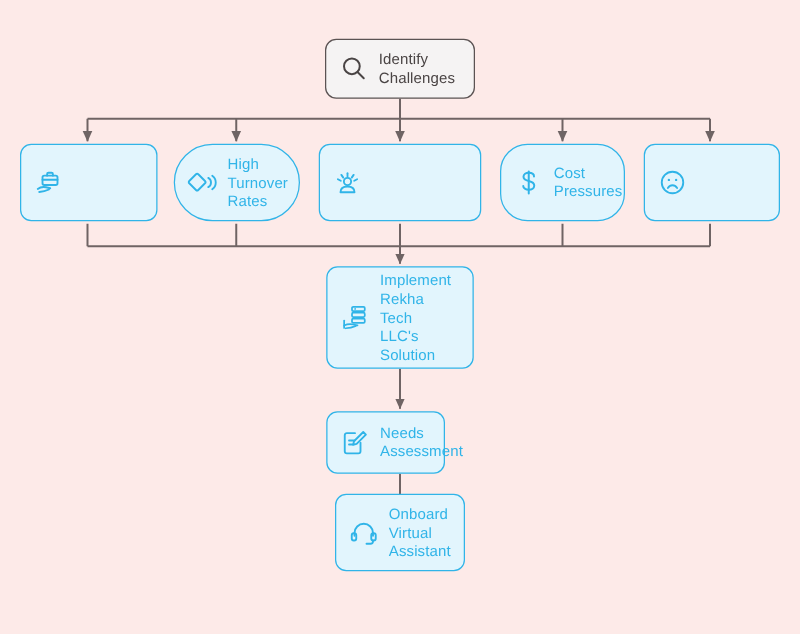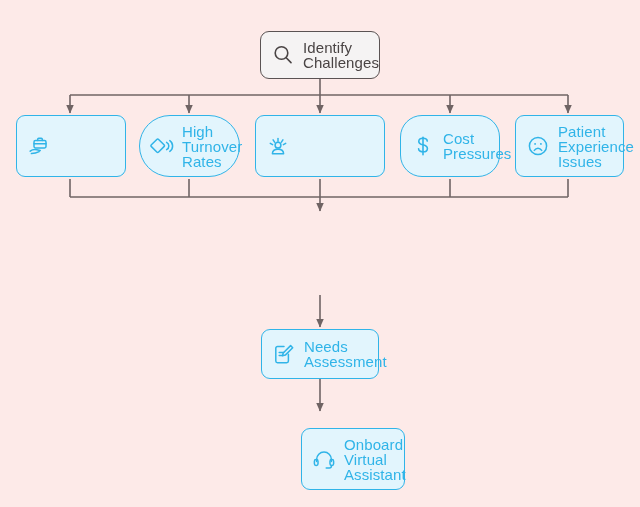--- a/index.html
+++ b/index.html
@@ -39,21 +39,21 @@
   }
   .node-blue {
     background: #e2f5fd;
     border: 1.6px solid #30b4e8;
   }
   .node-grey {
     background: #f5f3f3;
     border: 1.6px solid #5b5353;
   }
   .node-label {
-    font-size: 15px;
+    font-size: 12px;
     line-height: 15px;
     letter-spacing: 0.1px;
     white-space: pre-line;
   }
   .node-blue .node-label { color: #30b4e8; }
   .node-grey .node-label { color: #4a4444; }
   .node-icon {
     flex: 0 0 auto;
     width: 24px;
     height: 24px;
@@ -163,41 +163,55 @@
 
   <div class="node node-blue" style="left:515px; top:115px; width:109px; height:62px;">
     <span class="node-icon">
       <svg width="24" height="24" viewBox="0 0 24 24" fill="none" stroke="#30b4e8" stroke-width="1.5" stroke-linecap="round" stroke-linejoin="round">
         <circle cx="12" cy="12" r="8.6"></circle>
         <circle cx="9.1" cy="9.9" r="0.95" fill="#30b4e8" stroke="none"></circle>
         <circle cx="14.9" cy="9.9" r="0.95" fill="#30b4e8" stroke="none"></circle>
         <path d="M8.3 16.4 c1-1.5 2.3-2.2 3.7-2.2 1.4 0 2.7 0.7 3.7 2.2"></path>
       </svg>
     </span>
-    <span class="node-label">Patient
-Experience
-Issues</span>
-  </div>
-
-
-  <div class="node node-blue" style="left:261px; top:329px; width:118px; height:50px;">
+  </div>
+
+  <div class="node node-blue" style="left:261px; top:213px; width:118px; height:82px;">
+    <span class="node-icon">
+      <svg width="24" height="24" viewBox="0 0 24 24" fill="none" stroke="#30b4e8" stroke-width="1.4" stroke-linecap="round" stroke-linejoin="round">
+        <rect x="9.6" y="3.4" width="10.2" height="3.5" rx="1"></rect>
+        <rect x="9.6" y="8.1" width="10.2" height="3.5" rx="1"></rect>
+        <rect x="9.6" y="12.8" width="10.2" height="3.5" rx="1"></rect>
+        <line x1="12.1" y1="5.15" x2="12.1" y2="5.15"></line>
+        <path d="M3.3 14.4 v5.9"></path>
+        <path d="M3.3 18.4 c2.3-1.1 4.9-1.3 7.4-0.8 l3.3 0.7"></path>
+        <path d="M4.6 20.6 c2.7-0.1 5.6-0.8 8.1-1.9"></path>
+      </svg>
+    </span>
+    <span class="node-label">Implement
+Rekha Tech
+LLC's
+Solution</span>
+  </div>
+
+  <div class="node node-blue" style="left:261px; top:329px; width:95px; height:50px;">
     <span class="node-icon">
       <svg width="24" height="24" viewBox="0 0 24 24" fill="none" stroke="#30b4e8" stroke-width="1.5" stroke-linecap="round" stroke-linejoin="round">
         <path d="M16.4 12.2 V19 a1.7 1.7 0 0 1-1.7 1.7 H5.5 A1.7 1.7 0 0 1 3.8 19 V6.2
                  a1.7 1.7 0 0 1 1.7-1.7 H12"></path>
         <path d="M7.2 10.4 h4.4"></path>
         <path d="M7.2 13.6 h3"></path>
         <path d="M18.6 3.6 l2.1 2.1 -7.4 7.4 -2.8 0.7 0.7-2.8 z"></path>
       </svg>
     </span>
     <span class="node-label">Needs
 Assessment</span>
   </div>
 
-  <div class="node node-blue" style="left:268px; top:428px; width:104px; height:62px;margin-left:33px;">
+  <div class="node node-blue" style="left:268px; top:395px; width:104px; height:62px;">
     <span class="node-icon">
       <svg width="24" height="24" viewBox="0 0 24 24" fill="none" stroke="#30b4e8" stroke-width="1.5" stroke-linecap="round" stroke-linejoin="round">
         <path d="M4.6 14.6 v-2.2 a7.4 7.4 0 0 1 14.8 0 v2.2"></path>
         <rect x="2.4" y="12.6" width="3.6" height="5.8" rx="1.6"></rect>
         <rect x="18" y="12.6" width="3.6" height="5.8" rx="1.6"></rect>
         <path d="M19.4 18.4 v0.6 a2 2 0 0 1-2 2 H14.2"></path>
       </svg>
     </span>
     <span class="node-label">Onboard
 Virtual

